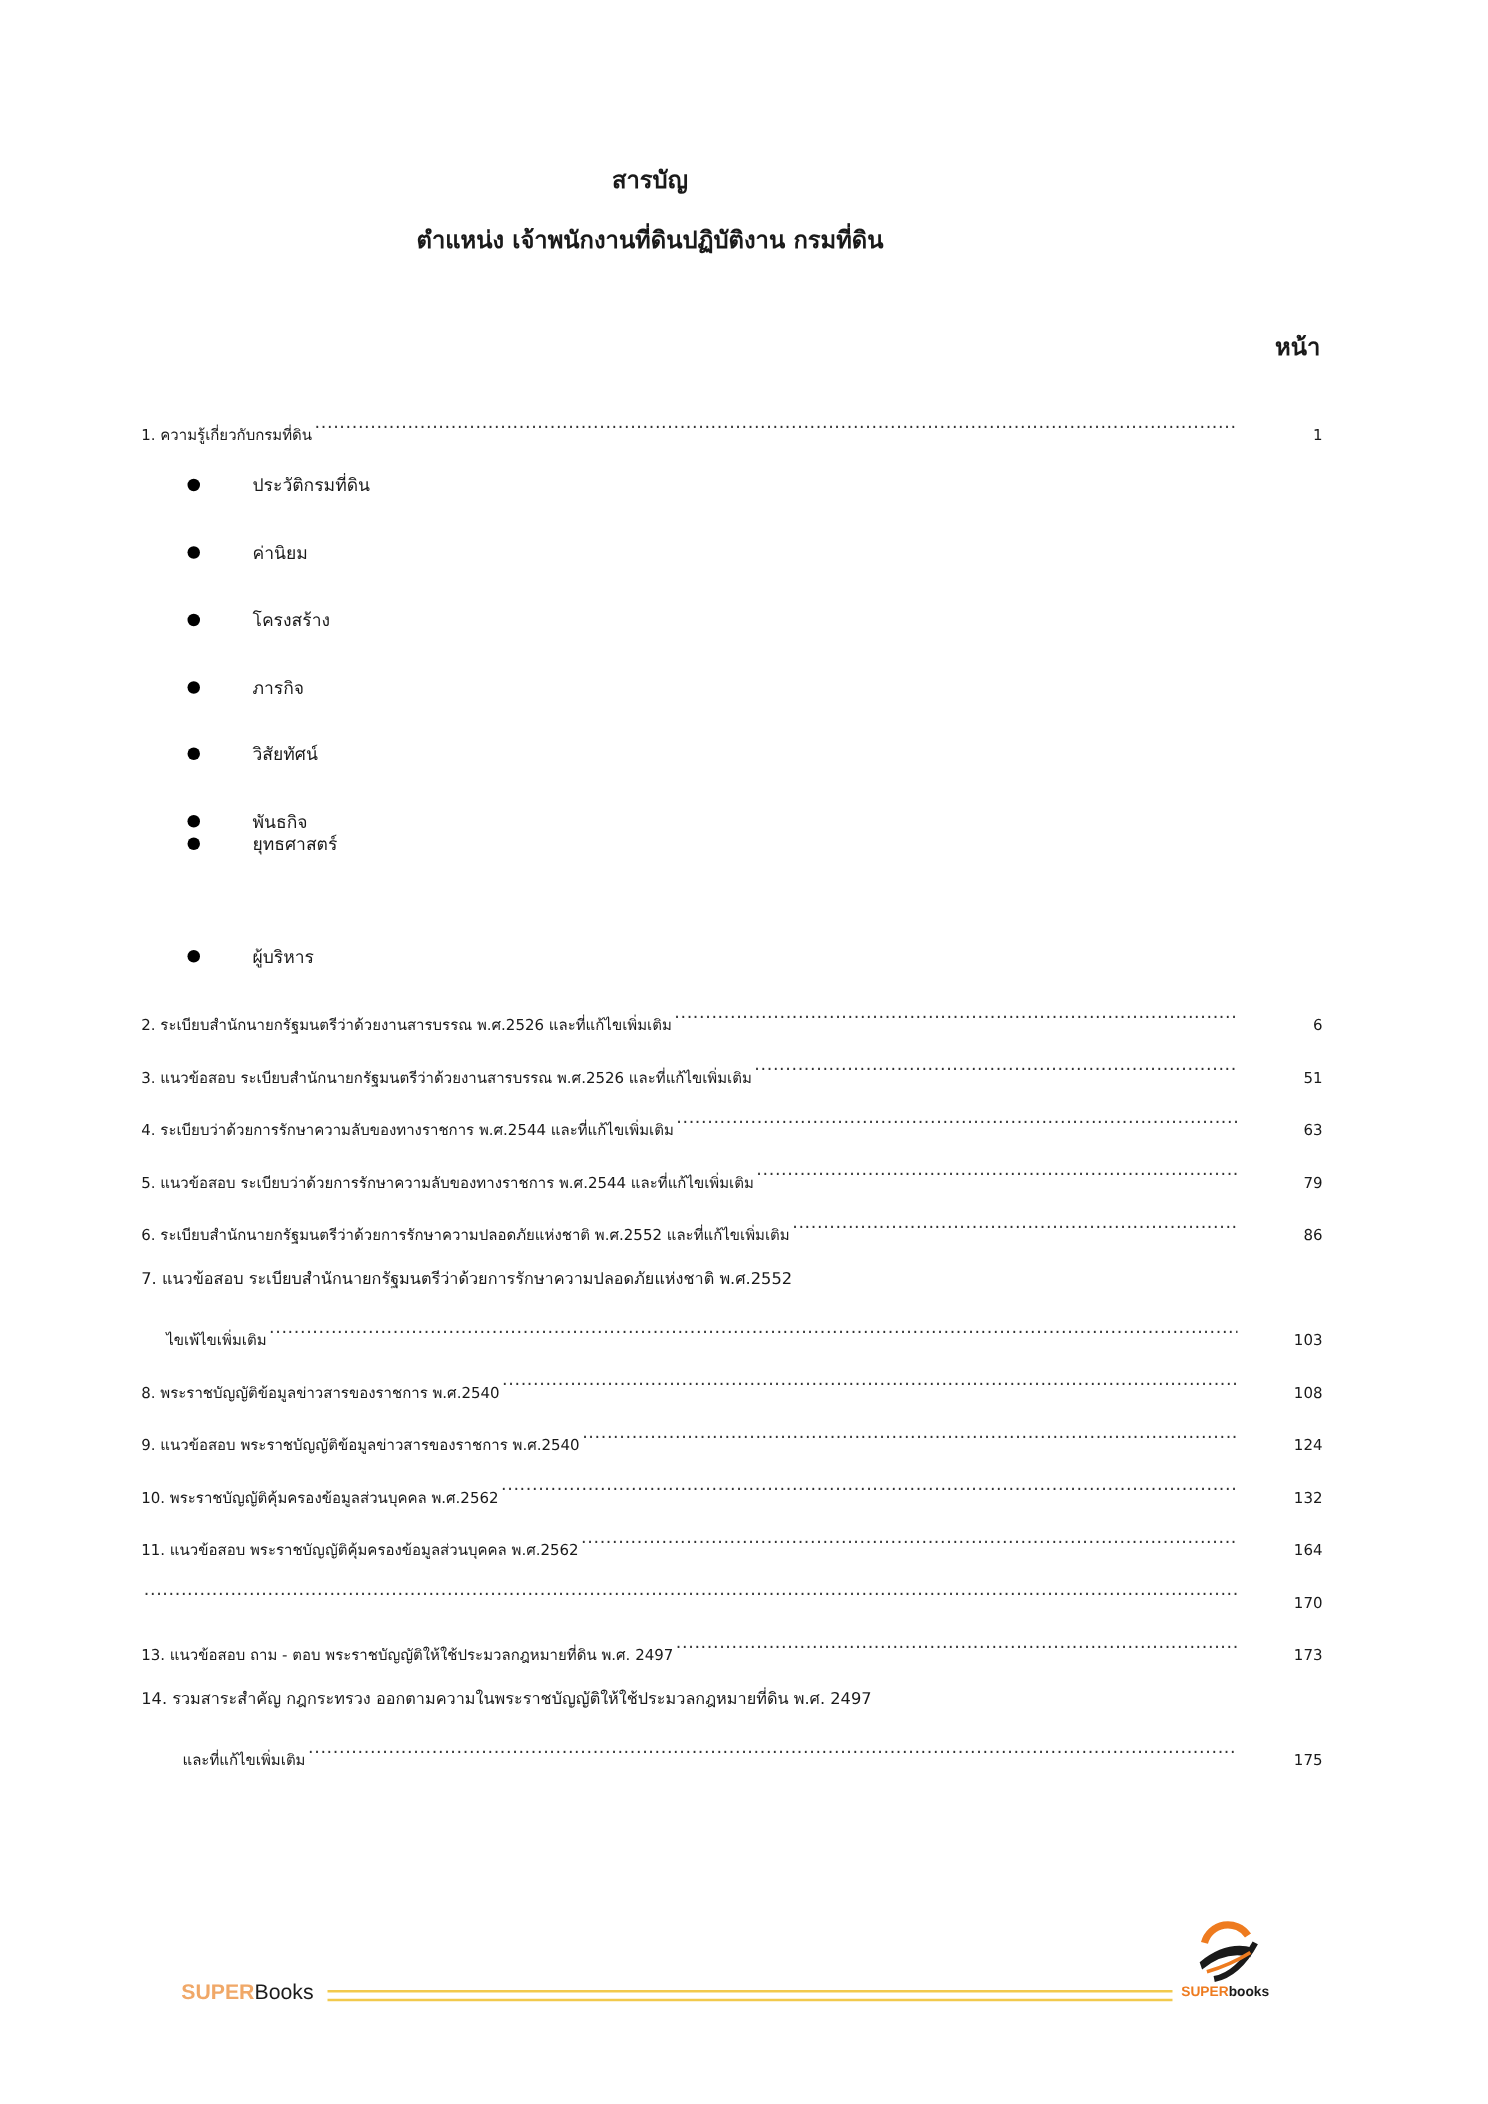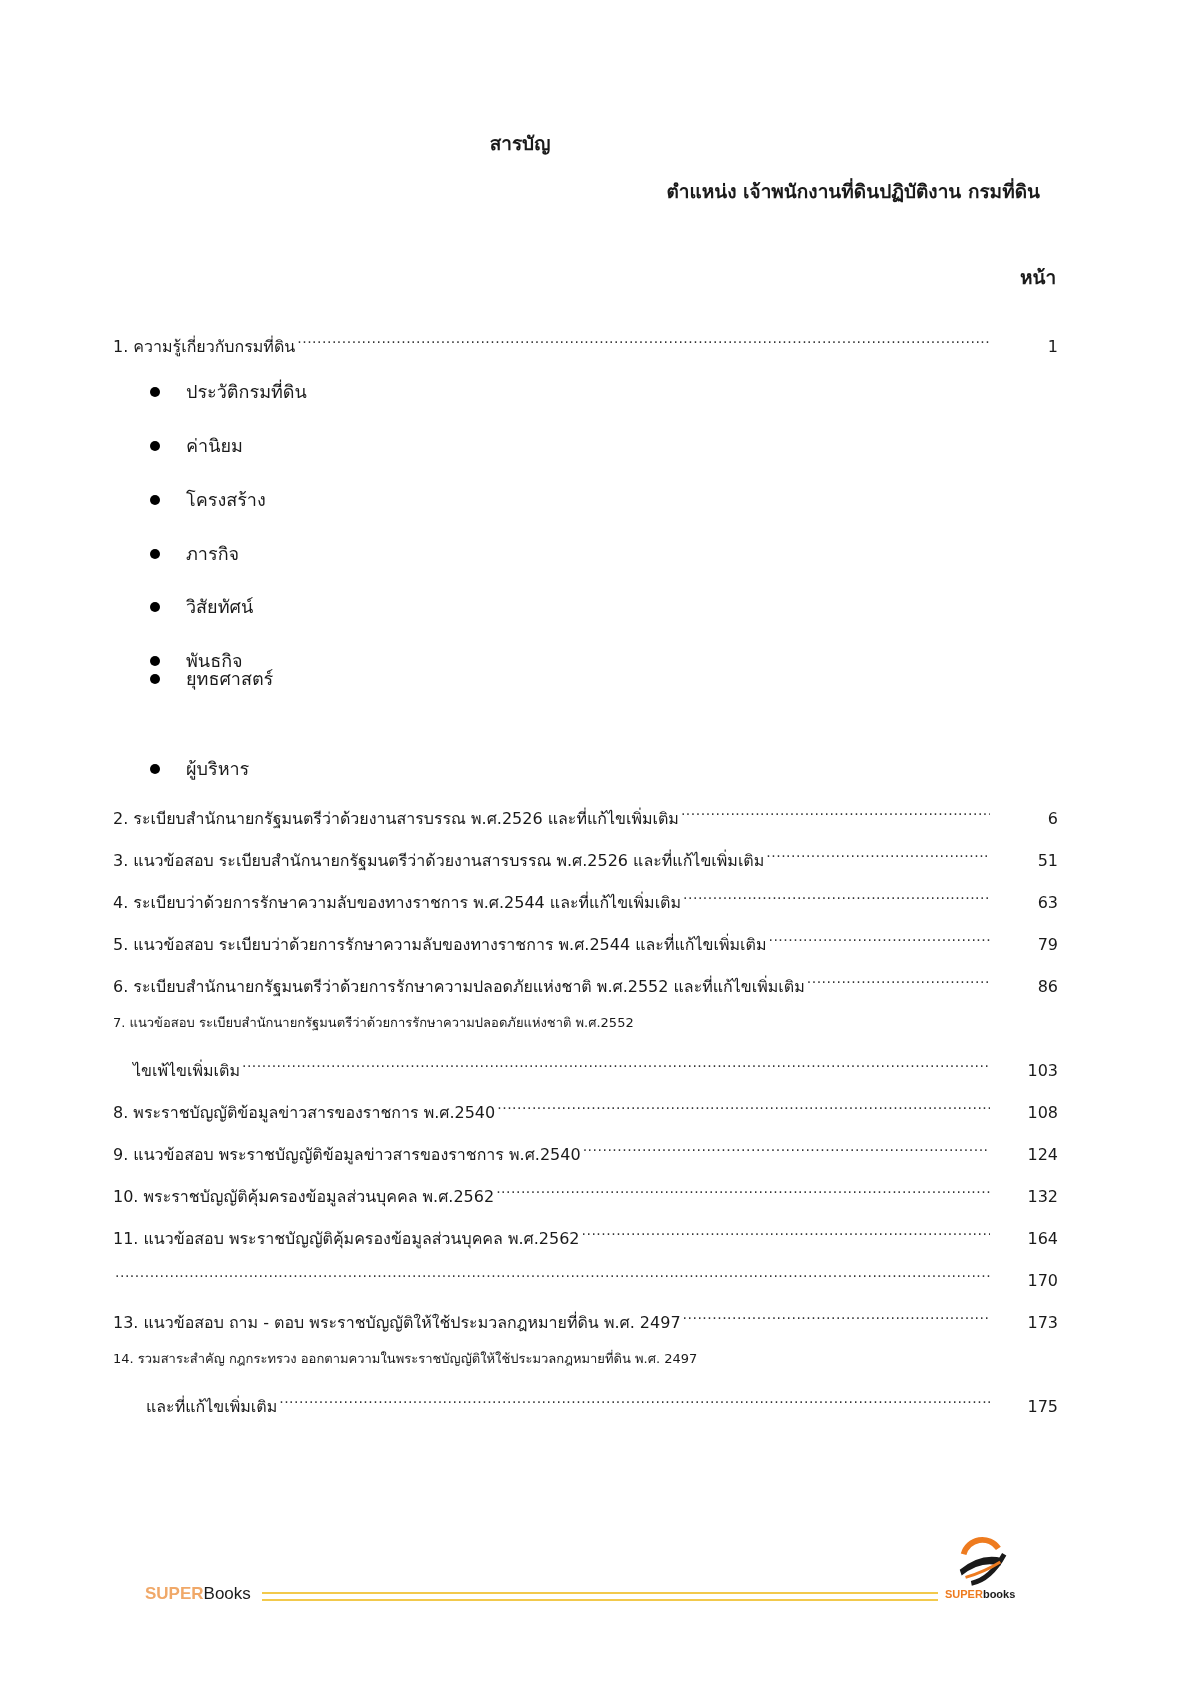--- a/index.html
+++ b/index.html
@@ -1,28 +1,28 @@
 <!DOCTYPE html>
 <html><head>
 <meta charset="utf-8">
 <style>
   html, body { margin:0; padding:0; background:#ffffff; }
   body { width:1190px; height:1683px; position:relative; overflow:hidden;
          font-family:"DejaVu Sans", "Liberation Sans", sans-serif; color:#1a1a1a; }
   .title { position:absolute; left:0; width:1040px; text-align:center; font-weight:bold; font-size:19px; }
   .t1 { top:128px; }
-  .t2 { top:176px;text-align:right; }
+  .t2 { top:176px; }
   .page-hdr { position:absolute; left:1020px; top:262px; font-weight:bold; font-size:19px; }
-  .entry { position:absolute; left:113px; width:945px; height:30px; display:flex; align-items:baseline; font-size:16px; white-space:nowrap; }
+  .entry { position:absolute; left:113px; width:945px; height:30px; display:flex; align-items:baseline; font-size:12px; white-space:nowrap; }
   .entry .txt { flex:0 0 auto; }
   .entry .dots { flex:1 1 auto; overflow:hidden; margin:0 4px 0 2px; height:22px; position:relative; }
   .entry .dots::after { content:"................................................................................................................................................................................................................................................................................"; position:absolute; left:0; top:0; letter-spacing:0.5px; color:#333; font-size:14px; }
   .entry .pg { flex:0 0 64px; text-align:right; }
   .cont { position:absolute; left:113px; font-size:13px; white-space:nowrap; }
-  .bullet { position:absolute; left:150px; font-size:18px; display:flex; align-items:center; }
+  .bullet { position:absolute; left:150px; font-size:14px; display:flex; align-items:center;gap:16px; }
   .bullet .dot { width:10px; height:10px; border-radius:50%; background:#000; margin-right:26px; }
   .footer-left { position:absolute; left:145px; top:1584px; font-family:"Liberation Sans", sans-serif; font-size:17px; }
   .footer-left .super { color:#f0a868; font-weight:bold; }
   .footer-left .books { color:#1a1a1a; }
   .footer-line { position:absolute; left:262px; top:1592px; width:676px; height:5px; border-top:2px solid #f2c94c; border-bottom:2px solid #f2c94c; }
   .logo { position:absolute; left:952px; top:1533px; width:58px; height:58px; }
   .footer-brand { position:absolute; left:945px; top:1588px; font-family:"Liberation Sans", sans-serif; font-weight:bold; font-size:11px; }
   .footer-brand .s { color:#ee7b1f; }
   .footer-brand .b { color:#1a1a1a; }
 </style>

